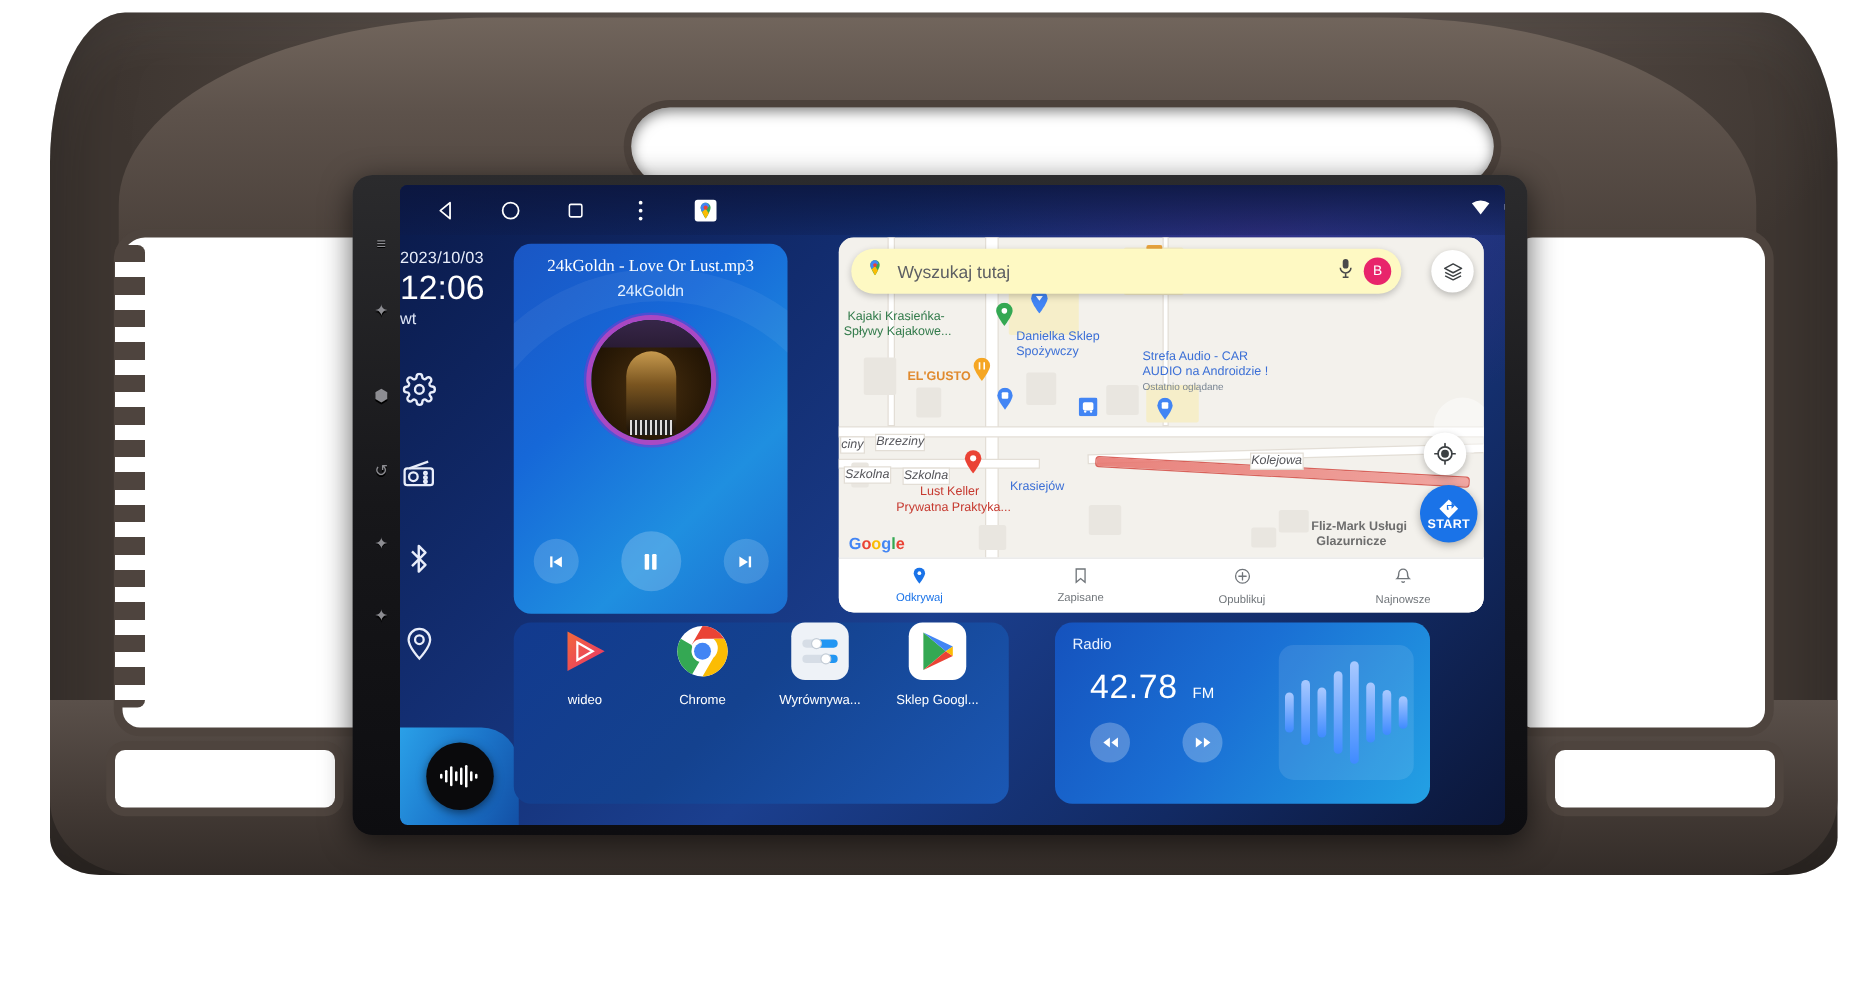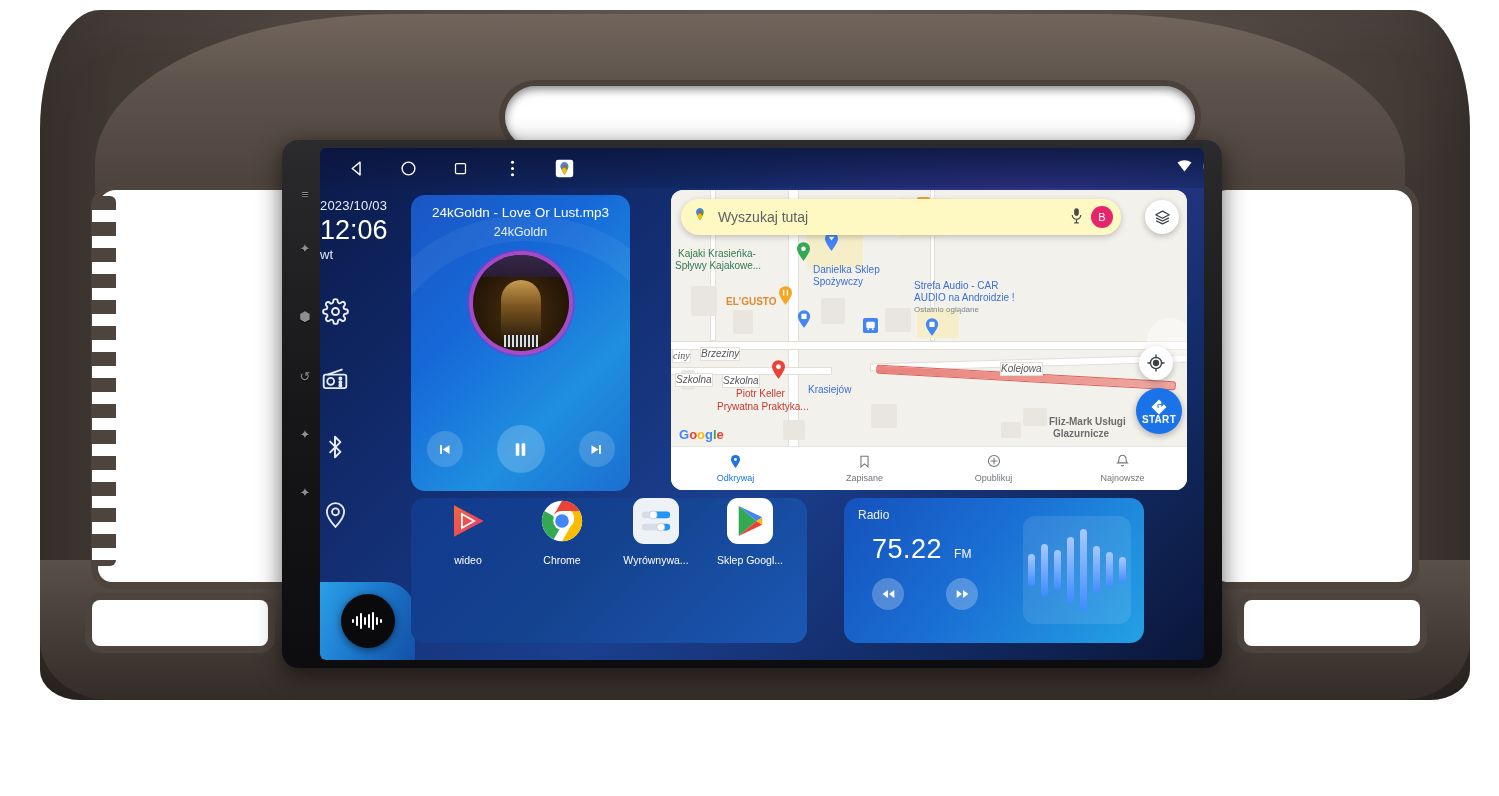--- a/index.html
+++ b/index.html
@@ -113,21 +113,21 @@
   
   .media-card {
     position:absolute; left:91px; top:47px; width:219px; height:296px;
     border-radius:14px; overflow:hidden; z-index:4;
     background: linear-gradient(135deg,#1a56c4 0%, #1668d8 35%, #1f8fe0 70%, #1b6fd0 100%);
   }
   .media-card::after{
     content:""; position:absolute; left:-60px; top:20px; width:300px; height:300px;
     border-radius:50%; border:26px solid rgba(255,255,255,.055);
   }
-  .mc-title { position:relative; text-align:center; color:#fff; font-size:13.5px; margin-top:10px; }
+  .mc-title { position:relative; text-align:center; color:#fff; font-size:13.5px; margin-top:10px;font-family:Liberation Serif, serif; }
   .mc-artist{ position:relative; text-align:center; color:#e6f2ff; font-size:12.5px; margin-top:5px; }
   .mc-art {
     position:relative; width:96px; height:96px; border-radius:50%; margin:16px auto 0;
     background:
       radial-gradient(circle at 50% 58%, #4a3010 0%, #2a1a06 55%, #120a02 100%),
       linear-gradient(180deg,#caa15a,#3d2708);
     box-shadow: 0 0 0 4px rgba(200,70,190,.75), 0 0 0 6px rgba(120,60,210,.55);
     overflow:hidden;
   }
   .mc-art .figure{
@@ -491,27 +491,27 @@
       </span>
 
       <div class="mlabel green" style="left:7px;  top:58px;">Kajaki Krasieńka-</div>
       <div class="mlabel green" style="left:4px;  top:70px;">Spływy Kajakowe...</div>
       <div class="mlabel blue" style="left:142px;top:74px;">Danielka Sklep</div>
       <div class="mlabel blue" style="left:142px;top:86px;">Spożywczy</div>
       <div class="mlabel blue" style="left:243px;top:90px;">Strefa Audio - CAR</div>
       <div class="mlabel blue" style="left:243px;top:102px;">AUDIO na Androidzie !</div>
       <div class="mlabel sub" style="left:243px;top:114px;">Ostatnio oglądane</div>
       <div class="mlabel orange" style="left:55px; top:106px;">EL'GUSTO</div>
-      <div class="mlabel road" style="left:2px;  top:160px;font-family:Liberation Serif, serif;">ciny</div>
+      <div class="mlabel road" style="left:2px;  top:160px;">ciny</div>
       <div class="mlabel road" style="left:30px; top:158px;">Brzeziny</div>
       <div class="mlabel road" style="left:5px;  top:184px;">Szkolna</div>
       <div class="mlabel road" style="left:52px; top:185px;">Szkolna</div>
       <div class="mlabel road" style="left:330px;top:173px;">Kolejowa</div>
       <div class="mlabel blue" style="left:137px;top:194px;">Krasiejów</div>
-      <div class="mlabel red" style="left:65px; top:198px;">Piotr Keller</div>
+      <div class="mlabel red" style="left:65px; top:198px;">Lust Keller</div>
       <div class="mlabel red" style="left:18px; top:211px;padding-left:28px;">Prywatna Praktyka...</div>
       <div class="mlabel gray" style="left:378px;top:226px;">Fliz-Mark Usługi</div>
       <div class="mlabel gray" style="left:382px;top:238px;">Glazurnicze</div>
     </div>
 
     <div class="gwm">
       <span style="color:#4285f4">G</span><span style="color:#ea4335">o</span><span style="color:#fbbc04">o</span><span style="color:#4285f4">g</span><span style="color:#34a853">l</span><span style="color:#ea4335">e</span>
     </div>
 
     <div class="searchbar">
@@ -639,21 +639,21 @@
           <path d="M22 17 L28 13 L28 21 Z" fill="#fbbc04"></path>
         </svg>
       </div>
       <div class="app-lbl">Sklep Googl...</div>
     </div>
   </div>
 
   <div class="radio-card">
     <div class="r-title">Radio</div>
     <div class="r-freq-row">
-      <span class="r-freq">75.22</span>
+      <span class="r-freq">42.78</span>
       <span class="r-band">FM</span>
     </div>
     <div class="r-controls">
       <div class="r-btn">
         <svg width="15" height="14" viewBox="0 0 24 24" fill="#fff">
             <path d="M11 5 L2 12 L11 19 Z"></path>
             <path d="M22 5 L13 12 L22 19 Z"></path>
           </svg>
       </div>
       <div class="r-btn">

